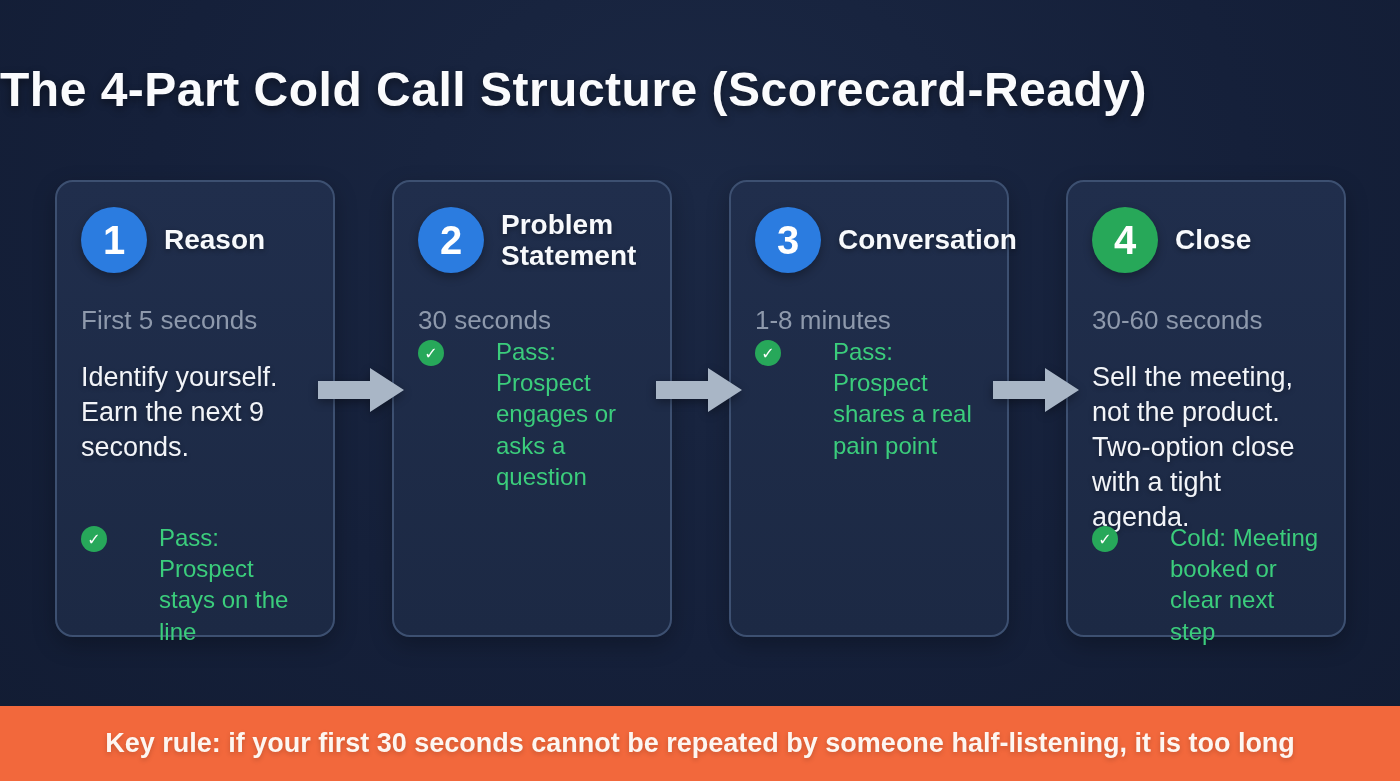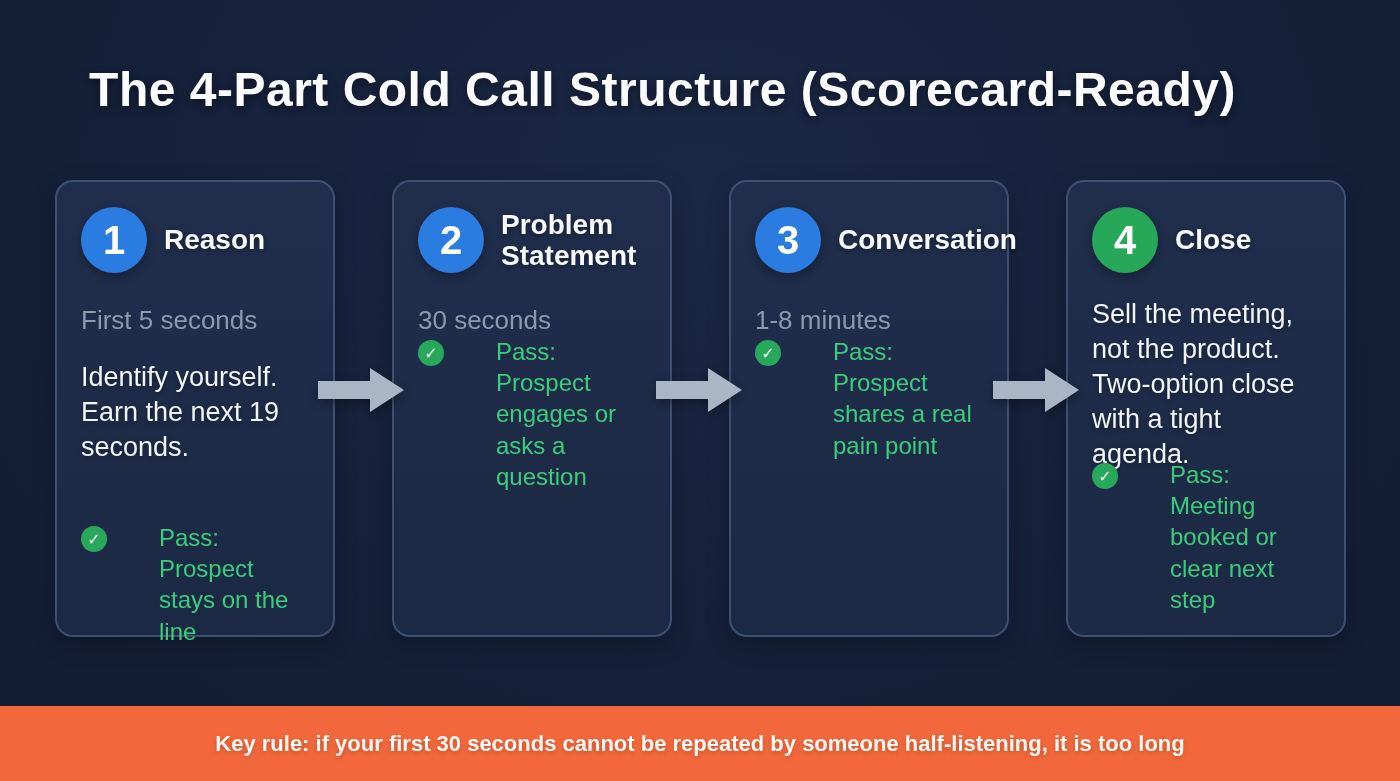--- a/index.html
+++ b/index.html
@@ -9,21 +9,21 @@
     background: radial-gradient(ellipse at 50% 25%, #1b2844 0%, #15203a 55%, #121c33 100%);
     position: relative;
     overflow: hidden;
     color: #fff;
   }
   .page-title {
     position: absolute;
     top: 62px;
     left: 0;
     width: 1236px;
-    text-align: right;
+    text-align: left;
     font-size: 48px;
     font-weight: 700;
     letter-spacing: 0.5px;
     color: #fafbfd;
     text-shadow: 0 3px 8px rgba(0,0,0,0.45);
   }
   .cards-row {
     position: absolute;
     top: 180px;
     left: 55px;
@@ -121,42 +121,42 @@
     left: 0;
     top: 706px;
     width: 1400px;
     height: 75px;
     background: #f2683c;
     display: flex;
     align-items: center;
     justify-content: center;
   }
   .key-rule-text {
-    font-size: 22px;
+    font-size: 27px;
     font-weight: 700;
     color: #fdf6f1;
     text-shadow: 0 2px 5px rgba(0,0,0,0.18);
   }
 </style>
 </head>
 <body>
 
 <h1 class="page-title">The 4-Part Cold Call Structure (Scorecard-Ready)</h1>
 
 <div class="cards-row">
 
   <div class="step-card">
     <div class="card-header">
       <div class="step-badge" style="background: rgb(43, 124, 224);">
         <span>1</span>
       </div>
       <div class="step-title">Reason</div>
     </div>
     <div class="step-duration">First 5 seconds</div>
-    <div class="step-description">Identify yourself. Earn the next 19 seconds.</div>
+    <div class="step-description">Identify yourself. Earn the next 9 seconds.</div>
     <div class="pass-row">
       <span class="check-icon">✓</span>
       <span class="pass-text">Pass: Prospect stays on the line</span>
     </div>
   </div>
 
   <div class="step-card">
     <div class="card-header">
       <div class="step-badge" style="background: rgb(43, 124, 224);">
         <span>2</span>
@@ -184,24 +184,25 @@
     </div>
   </div>
 
   <div class="step-card">
     <div class="card-header">
       <div class="step-badge" style="background: rgb(39, 168, 89);">
         <span>4</span>
       </div>
       <div class="step-title">Close</div>
     </div>
+    <div class="step-duration">30-60 seconds</div>
     <div class="step-description">Sell the meeting, not the product. Two-option close with a tight agenda.</div>
     <div class="pass-row">
       <span class="check-icon">✓</span>
-      <span class="pass-text">Pass: Meeting booked or clear next step</span>
+      <span class="pass-text">Cold: Meeting booked or clear next step</span>
     </div>
   </div>
 
 </div>
 
 <div class="flow-arrow arrow-1">
   <svg width="86" height="44" viewBox="0 0 86 44" xmlns="http://www.w3.org/2000/svg">
     <path d="M0 13 L52 13 L52 0 L86 22 L52 44 L52 31 L0 31 Z" fill="#a9b6c6"></path>
   </svg>
 </div>

